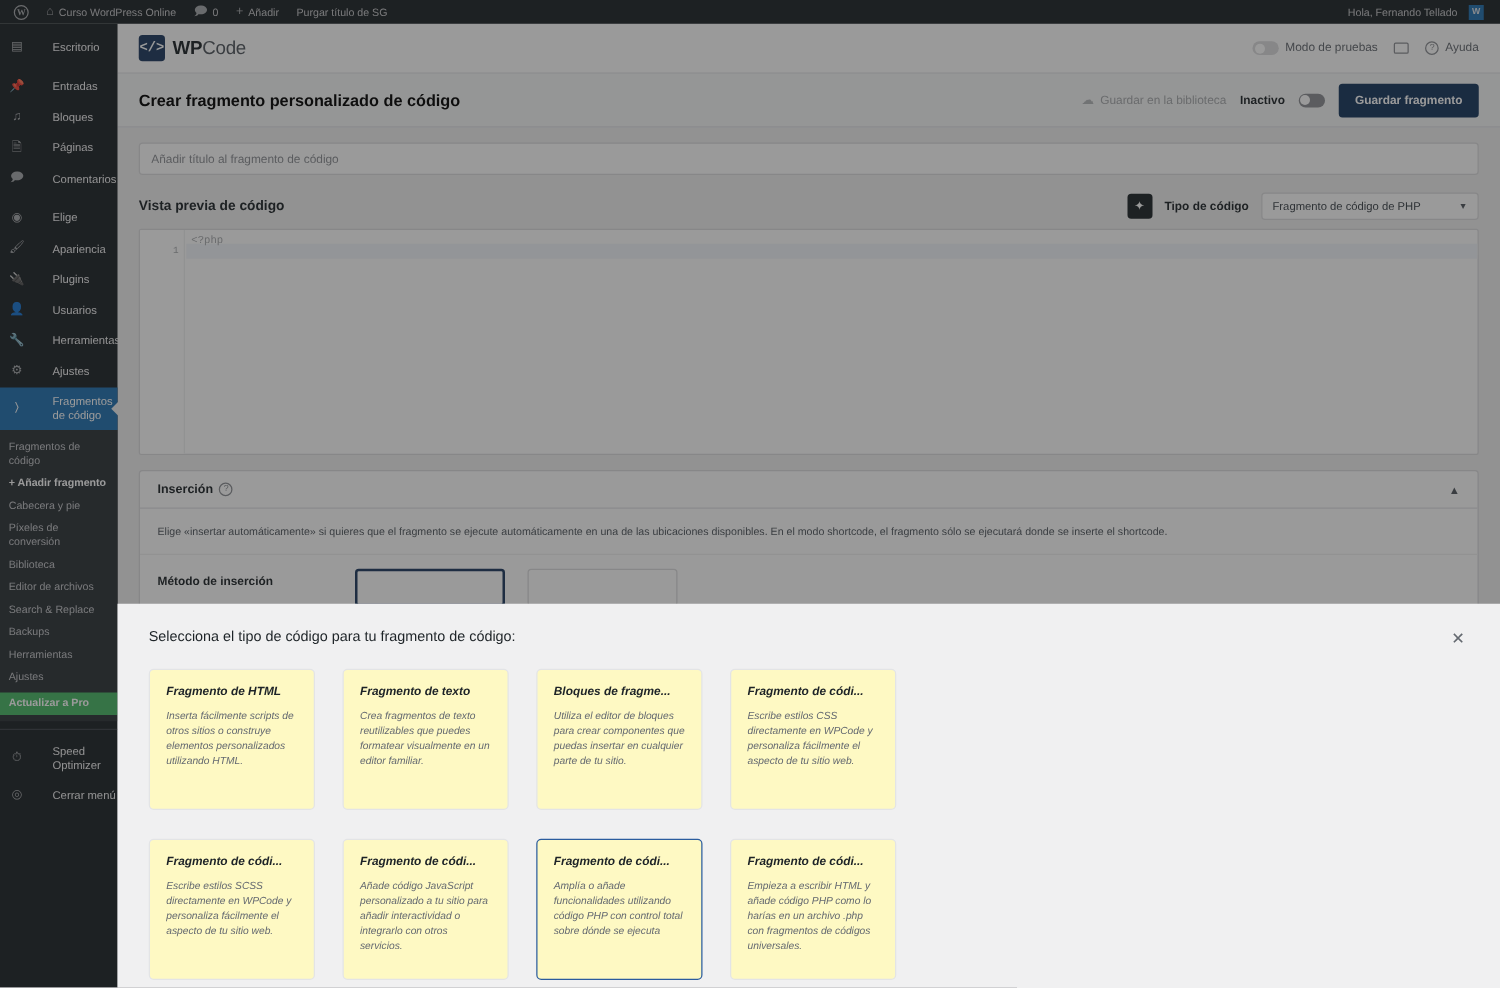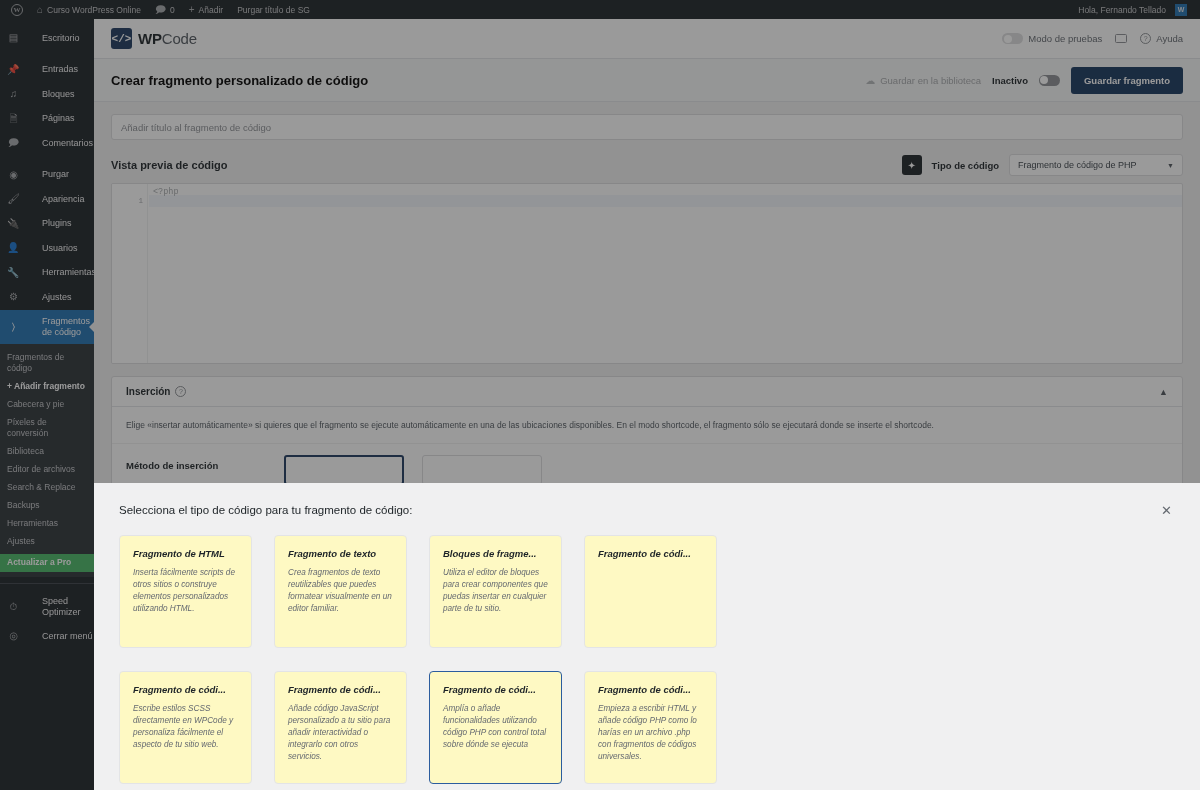--- a/index.html
+++ b/index.html
@@ -272,21 +272,21 @@
       <span class="mi-icon">🗎</span>
       <span class="mi-label">Páginas</span>
     </div>
     <div class="menu-item">
       <span class="mi-icon">🗩</span>
       <span class="mi-label">Comentarios</span>
     </div>
     <div class="menu-sep"></div>
     <div class="menu-item">
       <span class="mi-icon">◉</span>
-      <span class="mi-label">Purgar</span>
+      <span class="mi-label">Elige</span>
     </div>
     <div class="menu-item">
       <span class="mi-icon">🖌</span>
       <span class="mi-label">Apariencia</span>
     </div>
     <div class="menu-item">
       <span class="mi-icon">🔌</span>
       <span class="mi-label">Plugins</span>
     </div>
     <div class="menu-item">
@@ -418,20 +418,21 @@
       <div class="card">
         <div class="card-title">Fragmento de texto</div>
         <div class="card-desc">Crea fragmentos de texto reutilizables que puedes formatear visualmente en un editor familiar.</div>
       </div>
       <div class="card">
         <div class="card-title">Bloques de fragme...</div>
         <div class="card-desc">Utiliza el editor de bloques para crear componentes que puedas insertar en cualquier parte de tu sitio.</div>
       </div>
       <div class="card">
         <div class="card-title">Fragmento de códi...</div>
+        <div class="card-desc">Escribe estilos CSS directamente en WPCode y personaliza fácilmente el aspecto de tu sitio web.</div>
       </div>
       <div class="card">
         <div class="card-title">Fragmento de códi...</div>
         <div class="card-desc">Escribe estilos SCSS directamente en WPCode y personaliza fácilmente el aspecto de tu sitio web.</div>
       </div>
       <div class="card">
         <div class="card-title">Fragmento de códi...</div>
         <div class="card-desc">Añade código JavaScript personalizado a tu sitio para añadir interactividad o integrarlo con otros servicios.</div>
       </div>
       <div class="card selected">

